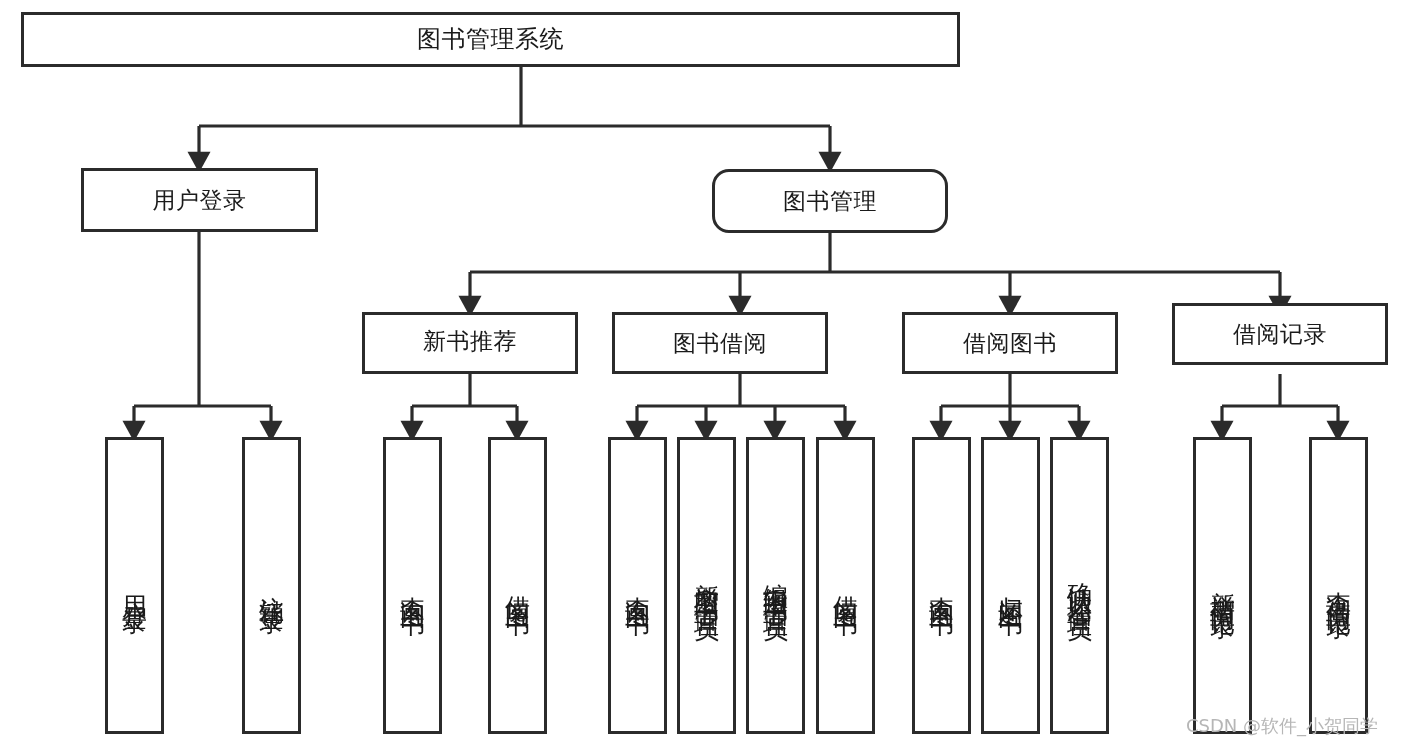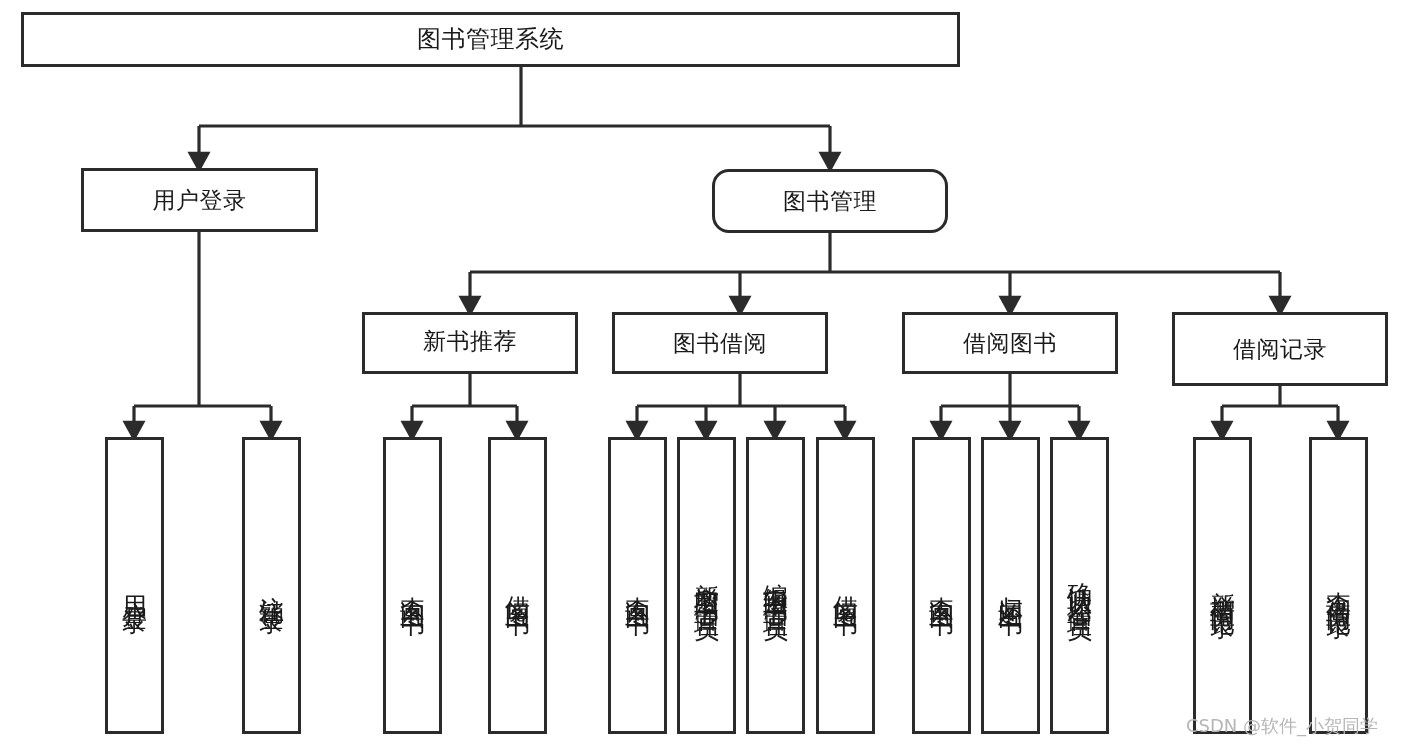--- a/index.html
+++ b/index.html
@@ -144,21 +144,21 @@
 
   <div class="node h" style="left:362px; top:312px; width:216px; height:62px;font-family:Liberation Mono, monospace;">
     <span class="label">新书推荐</span>
   </div>
   <div class="node h" style="left:612px; top:312px; width:216px; height:62px;">
     <span class="label">图书借阅</span>
   </div>
   <div class="node h" style="left:902px; top:312px; width:216px; height:62px;">
     <span class="label">借阅图书</span>
   </div>
-  <div class="node h" style="left:1172px; top:312px; width:216px; height:74px;">
+  <div class="node h" style="left:1172px; top:303px; width:216px; height:62px;">
     <span class="label">借阅记录</span>
   </div>
 
   <div class="node v" style="left:105px; top:437px; width:59px; height:297px;">
     <span class="label">用户登录</span>
   </div>
   <div class="node v" style="left:242px; top:437px; width:59px; height:297px;">
     <span class="label">注销登录</span>
   </div>
 

